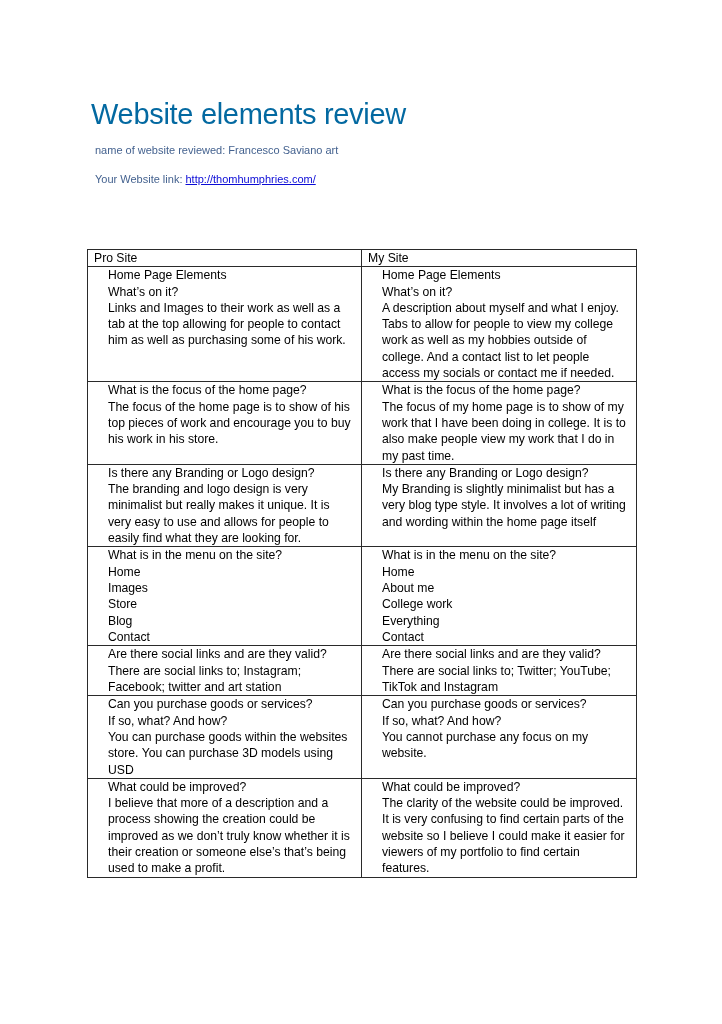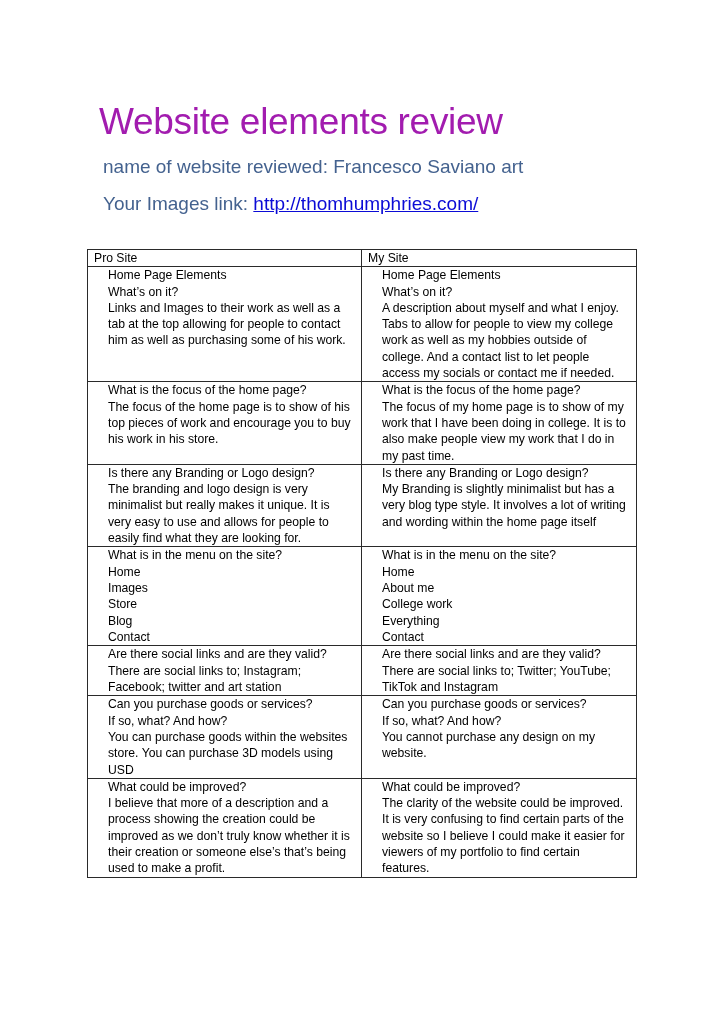--- a/index.html
+++ b/index.html
@@ -16,32 +16,32 @@
       color: #000000;
     }
     .page {
       position: absolute;
       left: 87px;
       top: 88px;
       width: 550px;
     }
     .doc-title {
       font-family: "Liberation Sans", sans-serif;
-      font-size: 37px;
+      font-size: 29px;
       font-weight: normal;
-      color: #a21caf;
-      margin: 12px;
+      color: #0369a1;
+      margin: 4px;
       line-height: 44px;
       letter-spacing: -0.3px;
     }
     .subtitle {
-      font-size: 19px;
+      font-size: 11px;
       color: #44628f;
       line-height: 21px;
-      margin: 16px;
+      margin: 8px;
     }
     .subtitle.name-line {
       margin-top: 0px;
     }
     .subtitle.link-line {
       margin-top: 9px;
     }
     .subtitle a {
       color: #0b0bd6;
       text-decoration: underline;
@@ -77,21 +77,21 @@
     .row-5 td { height: 49px; }
     .row-6 td { height: 65px; }
     .row-7 td { height: 97px; }
   </style>
 </head>
 <body>
 
 <div class="page">
   <h1 class="doc-title">Website elements review</h1>
   <p class="subtitle name-line">name of website reviewed: Francesco Saviano art</p>
-  <p class="subtitle"><span>Your Images link: </span><a href="#">http://thomhumphries.com/</a></p>
+  <p class="subtitle"><span>Your Website link: </span><a href="#">http://thomhumphries.com/</a></p>
 </div>
 
 <table class="review-table">
   <colgroup>
       <col class="c1">
       <col class="c2">
     </colgroup>
   <tbody>
     <tr class="row-head">
       <td>Pro Site</td>
@@ -159,21 +159,21 @@
     </tr>
     <tr class="row-6">
       <td>
         <span class="cell-line">Can you purchase goods or services?</span>
         <span class="cell-line">If so, what? And how?</span>
         <span class="cell-line">You can purchase goods within the websites store. You can purchase 3D models using USD</span>
       </td>
       <td>
         <span class="cell-line">Can you purchase goods or services?</span>
         <span class="cell-line">If so, what? And how?</span>
-        <span class="cell-line">You cannot purchase any design on my website.</span>
+        <span class="cell-line">You cannot purchase any focus on my website.</span>
       </td>
     </tr>
     <tr class="row-7">
       <td>
         <span class="cell-line">What could be improved?</span>
         <span class="cell-line">I believe that more of a description and a process showing the creation could be improved as we don’t truly know whether it is their creation or someone else’s that’s being used to make a profit.</span>
       </td>
       <td>
         <span class="cell-line">What could be improved?</span>
         <span class="cell-line">The clarity of the website could be improved. It is very confusing to find certain parts of the website so I believe I could make it easier for viewers of my portfolio to find certain features.</span>

